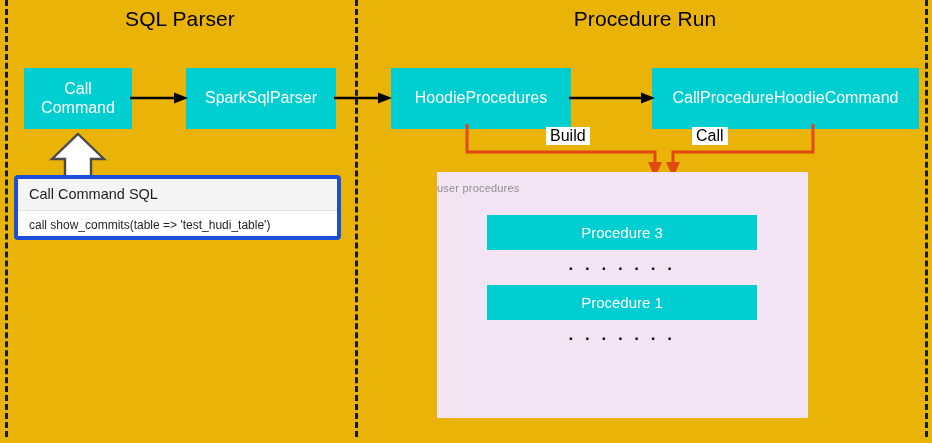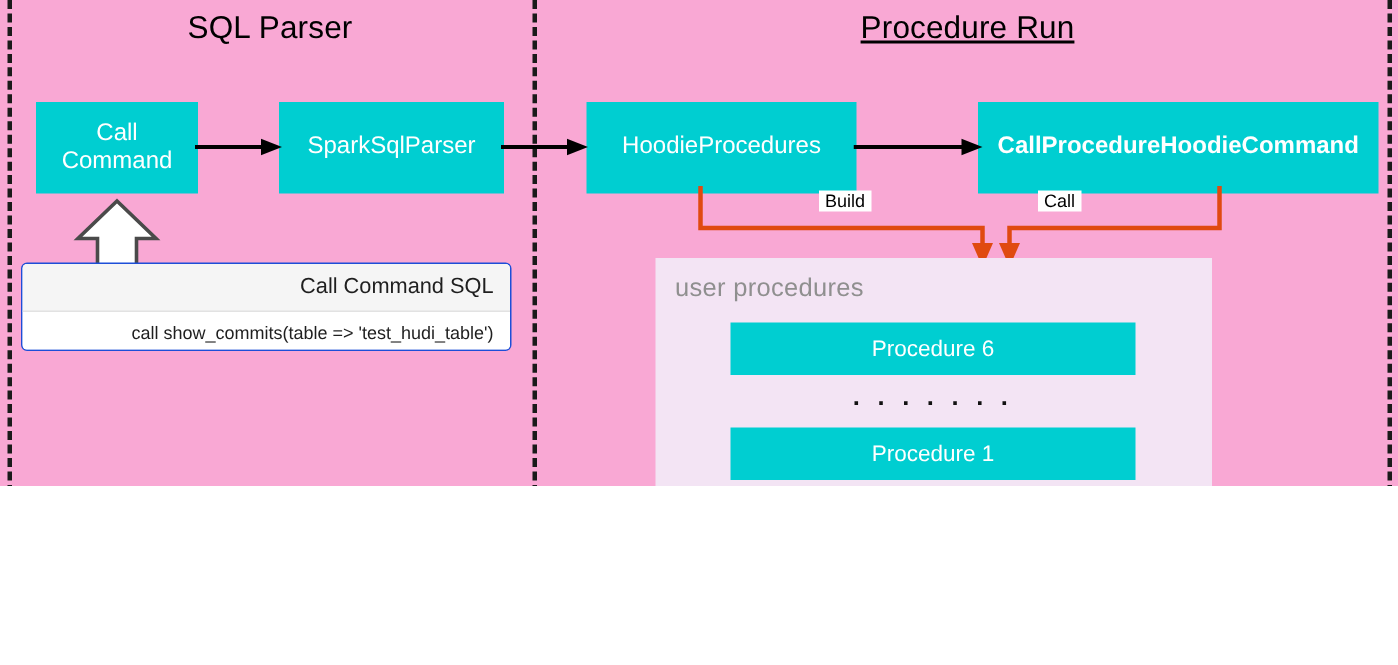--- a/index.html
+++ b/index.html
@@ -7,22 +7,22 @@
     padding: 0;
     background: #ffffff;
   }
   body {
     font-family: "Liberation Sans", sans-serif;
     -webkit-font-smoothing: antialiased;
   }
   #canvas {
     position: relative;
     width: 932px;
-    height: 324px;
-    background: #f9a8d4;
+    height: 443px;
+    background: #eab308;
     overflow: hidden;
   }
 
   
   .vdash {
     position: absolute;
     top: 0;
     width: 0;
     height: 437px;
     border-left: 3px dashed #1a1a1a;
@@ -34,40 +34,40 @@
   
   .section-title {
     position: absolute;
     text-align: center;
     font-size: 21px;
     color: #000000;
     white-space: nowrap;
     letter-spacing: 0.1px;
   }
   #title-sql { left: 20px;  top: 7px;  width: 320px; }
-  #title-run { left: 370px; top: 7px;  width: 550px; text-decoration: underline; }
+  #title-run { left: 370px; top: 7px;  width: 550px; }
 
   
   .teal-box {
     position: absolute;
     background: #00CED1;
     color: #ffffff;
     display: flex;
     align-items: center;
     justify-content: center;
     text-align: center;
     font-size: 16px;
     line-height: 1.15;
     box-sizing: border-box;
     white-space: pre-line;
   }
   #box-call-command          { left: 24px;  top: 68px; width: 108px; height: 61px; }
   #box-spark-sql-parser      { left: 186px; top: 68px; width: 150px; height: 61px; }
   #box-hoodie-procedures     { left: 391px; top: 68px; width: 180px; height: 61px; }
-  #box-call-proc-hoodie-cmd  { left: 652px; top: 68px; width: 267px; height: 61px; font-weight: bold; }
+  #box-call-proc-hoodie-cmd  { left: 652px; top: 68px; width: 267px; height: 61px; }
 
   
   .arrow-black {
     position: absolute;
     height: 12px;
   }
   #arrow-call-to-spark   { left: 130px; top: 92px; width: 60px;  }
   #arrow-spark-to-hoodie { left: 334px; top: 92px; width: 60px;  }
   #arrow-hoodie-to-cmd   { left: 569px; top: 92px; width: 88px;  }
 
@@ -79,26 +79,25 @@
     width: 62px;
     height: 50px;
   }
 
   
   #sql-table {
     position: absolute;
     left: 14px;
     top: 175px;
     width: 327px;
-    border: 1px solid #1d4ed8;
+    border: 4px solid #1d4ed8;
     border-radius: 4px;
     box-sizing: border-box;
     overflow: hidden;
     background: #ffffff;
-    text-align: right;
   }
   .sql-header {
     background: #f5f5f5;
     border-bottom: 1px solid #e2e2e2;
     padding: 7px 11px 8px 11px;
     font-size: 14.5px;
     color: #1f1f1f;
   }
   .sql-row {
     background: #ffffff;
@@ -113,44 +112,44 @@
   
   #orange-connectors {
     position: absolute;
     left: 460px;
     top: 124px;
     width: 360px;
     height: 60px;
   }
   .conn-label {
     position: absolute;
-    font-size: 12px;
+    font-size: 16px;
     color: #000000;
     background: #ffffff;
     padding: 0 4px;
     white-space: nowrap;
   }
   #label-build { left: 546px; top: 127px; }
   #label-call  { left: 692px; top: 127px; }
 
   
   #user-procedures-panel {
     position: absolute;
     left: 437px;
     top: 172px;
     width: 371px;
     height: 246px;
     background: #F3E4F4;
     box-sizing: border-box;
   }
   #user-procedures-label {
     position: absolute;
-    left: 13px;
+    left: 0;
     top: 10px;
-    font-size: 17px;
+    font-size: 11px;
     color: #8f8f8f;
     letter-spacing: 0.2px;
   }
   .proc-box {
     position: absolute;
     left: 50px;
     width: 270px;
     height: 35px;
     background: #00CED1;
     color: #ffffff;
@@ -230,21 +229,21 @@
     <path d="M 353,0 L 353,28 L 213,28 L 213,40" fill="none" stroke="#E04A10" stroke-width="3"></path>
     <polygon points="206,38 220,38 213,54" fill="#E04A10"></polygon>
   </svg>
 
   <div class="conn-label" id="label-build">Build</div>
   <div class="conn-label" id="label-call">Call</div>
 
   <div id="user-procedures-panel">
     <div id="user-procedures-label">user procedures</div>
 
-    <div class="proc-box" id="proc-box-0">Procedure 6</div>
+    <div class="proc-box" id="proc-box-0">Procedure 3</div>
 
     <div class="proc-dots" id="proc-dots-0">. . . . . . .</div>
 
     <div class="proc-box" id="proc-box-1">Procedure 1</div>
 
     <div class="proc-dots" id="proc-dots-1">. . . . . . .</div>
 
   </div>
 
 </div>

